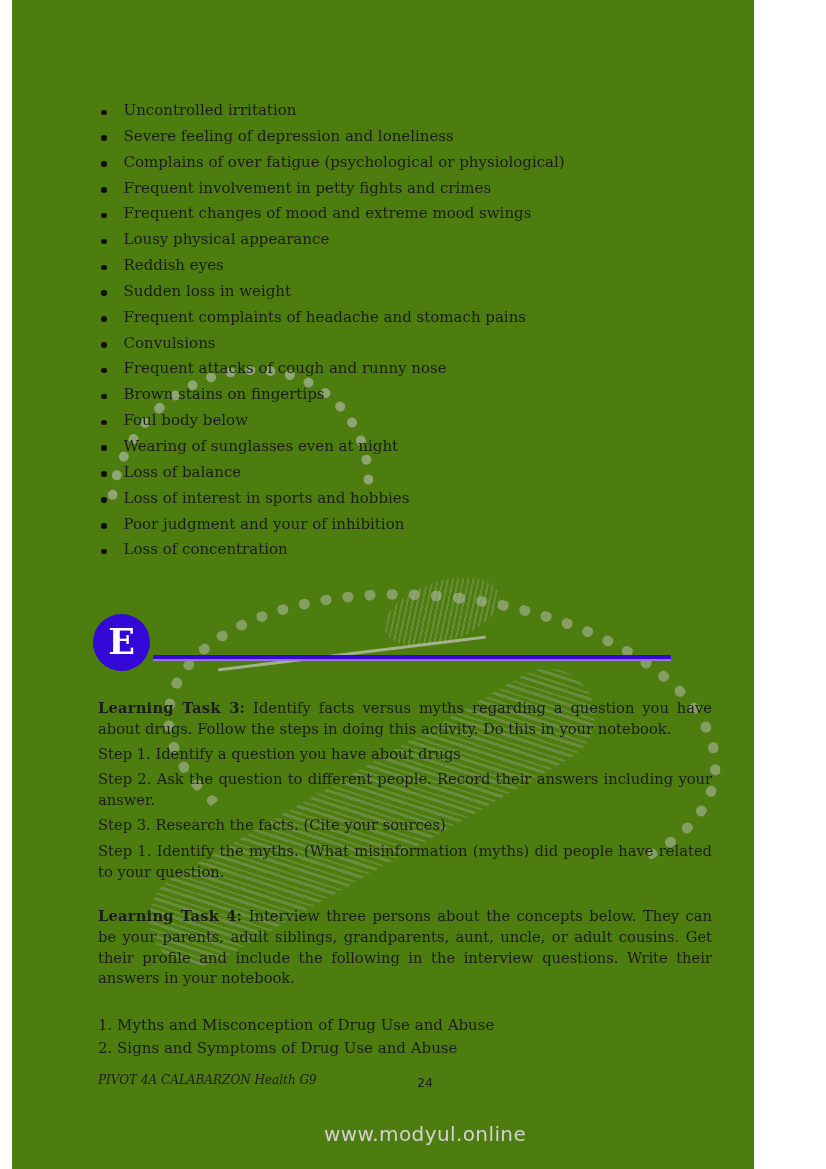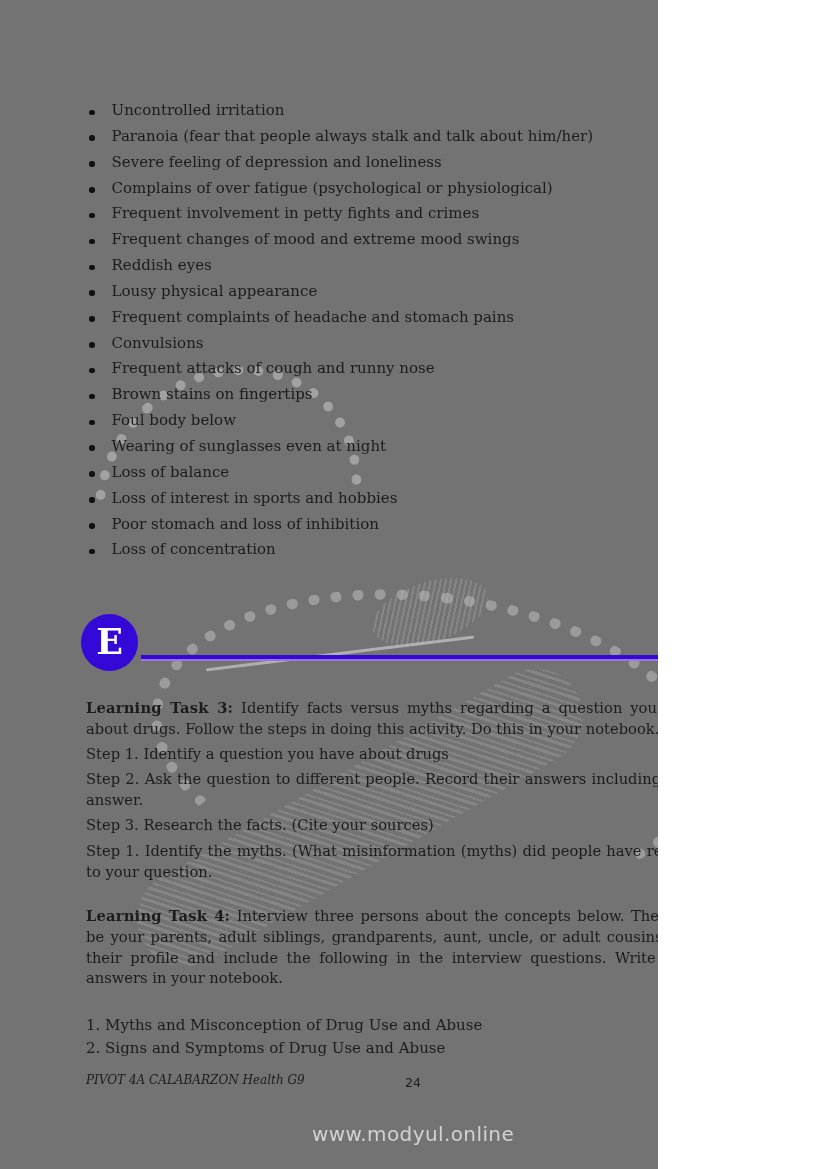--- a/index.html
+++ b/index.html
@@ -6,23 +6,24 @@
   html, body { background: #ffffff; }
   body {
     width: 826px; height: 1169px;
     font-family: "DejaVu Serif", "Liberation Serif", serif;
     color: var(--text, #1c1c1c);
     position: relative;
     overflow: hidden;
   }
   .page {
     position: relative;
-    width: 658px; height: 1169px;
-    background: #737373;
+    width: 742px; height: 1169px;
+    background: #4d7c0f;
     overflow: hidden;
+    margin-left: 12px;
   }
 
   
   .wm { position: absolute; z-index: 1; pointer-events: none; }
   .wm-arc-top {
     left: 88px; top: 372px; width: 280px; height: 250px;
     border: 10px dotted #c7c7c7;
     border-bottom-color: transparent; border-left-color: transparent;
     border-radius: 50%;
     transform: rotate(-42deg);
@@ -150,24 +151,20 @@
   <div class="wm wm-blob"></div>
   <div class="wm wm-band"></div>
 
   <ul class="bullets">
 
       <li class="bullet-row">
         <span class="dot"></span>
         <span class="bullet-text">Uncontrolled irritation</span>
       </li>
 
-      <li class="bullet-row">
-        <span class="dot"></span>
-        <span class="bullet-text">Paranoia (fear that people always stalk and talk about him/her)</span>
-      </li>
 
       <li class="bullet-row">
         <span class="dot"></span>
         <span class="bullet-text">Severe feeling of depression and loneliness</span>
       </li>
 
       <li class="bullet-row">
         <span class="dot"></span>
         <span class="bullet-text">Complains of over fatigue (psychological or physiological)</span>
       </li>
@@ -177,28 +174,32 @@
         <span class="bullet-text">Frequent involvement in petty fights and crimes</span>
       </li>
 
       <li class="bullet-row">
         <span class="dot"></span>
         <span class="bullet-text">Frequent changes of mood and extreme mood swings</span>
       </li>
 
       <li class="bullet-row">
         <span class="dot"></span>
+        <span class="bullet-text">Lousy physical appearance</span>
+      </li>
+
+      <li class="bullet-row">
+        <span class="dot"></span>
         <span class="bullet-text">Reddish eyes</span>
       </li>
 
       <li class="bullet-row">
         <span class="dot"></span>
-        <span class="bullet-text">Lousy physical appearance</span>
-      </li>
-
+        <span class="bullet-text">Sudden loss in weight</span>
+      </li>
 
       <li class="bullet-row">
         <span class="dot"></span>
         <span class="bullet-text">Frequent complaints of headache and stomach pains</span>
       </li>
 
       <li class="bullet-row">
         <span class="dot"></span>
         <span class="bullet-text">Convulsions</span>
       </li>
@@ -228,21 +229,21 @@
         <span class="bullet-text">Loss of balance</span>
       </li>
 
       <li class="bullet-row">
         <span class="dot"></span>
         <span class="bullet-text">Loss of interest in sports and hobbies</span>
       </li>
 
       <li class="bullet-row">
         <span class="dot"></span>
-        <span class="bullet-text">Poor stomach and loss of inhibition</span>
+        <span class="bullet-text">Poor judgment and your of inhibition</span>
       </li>
 
       <li class="bullet-row">
         <span class="dot"></span>
         <span class="bullet-text">Loss of concentration</span>
       </li>
     </ul>
 
   <div class="e-row">
     <div class="e-badge">E</div>

